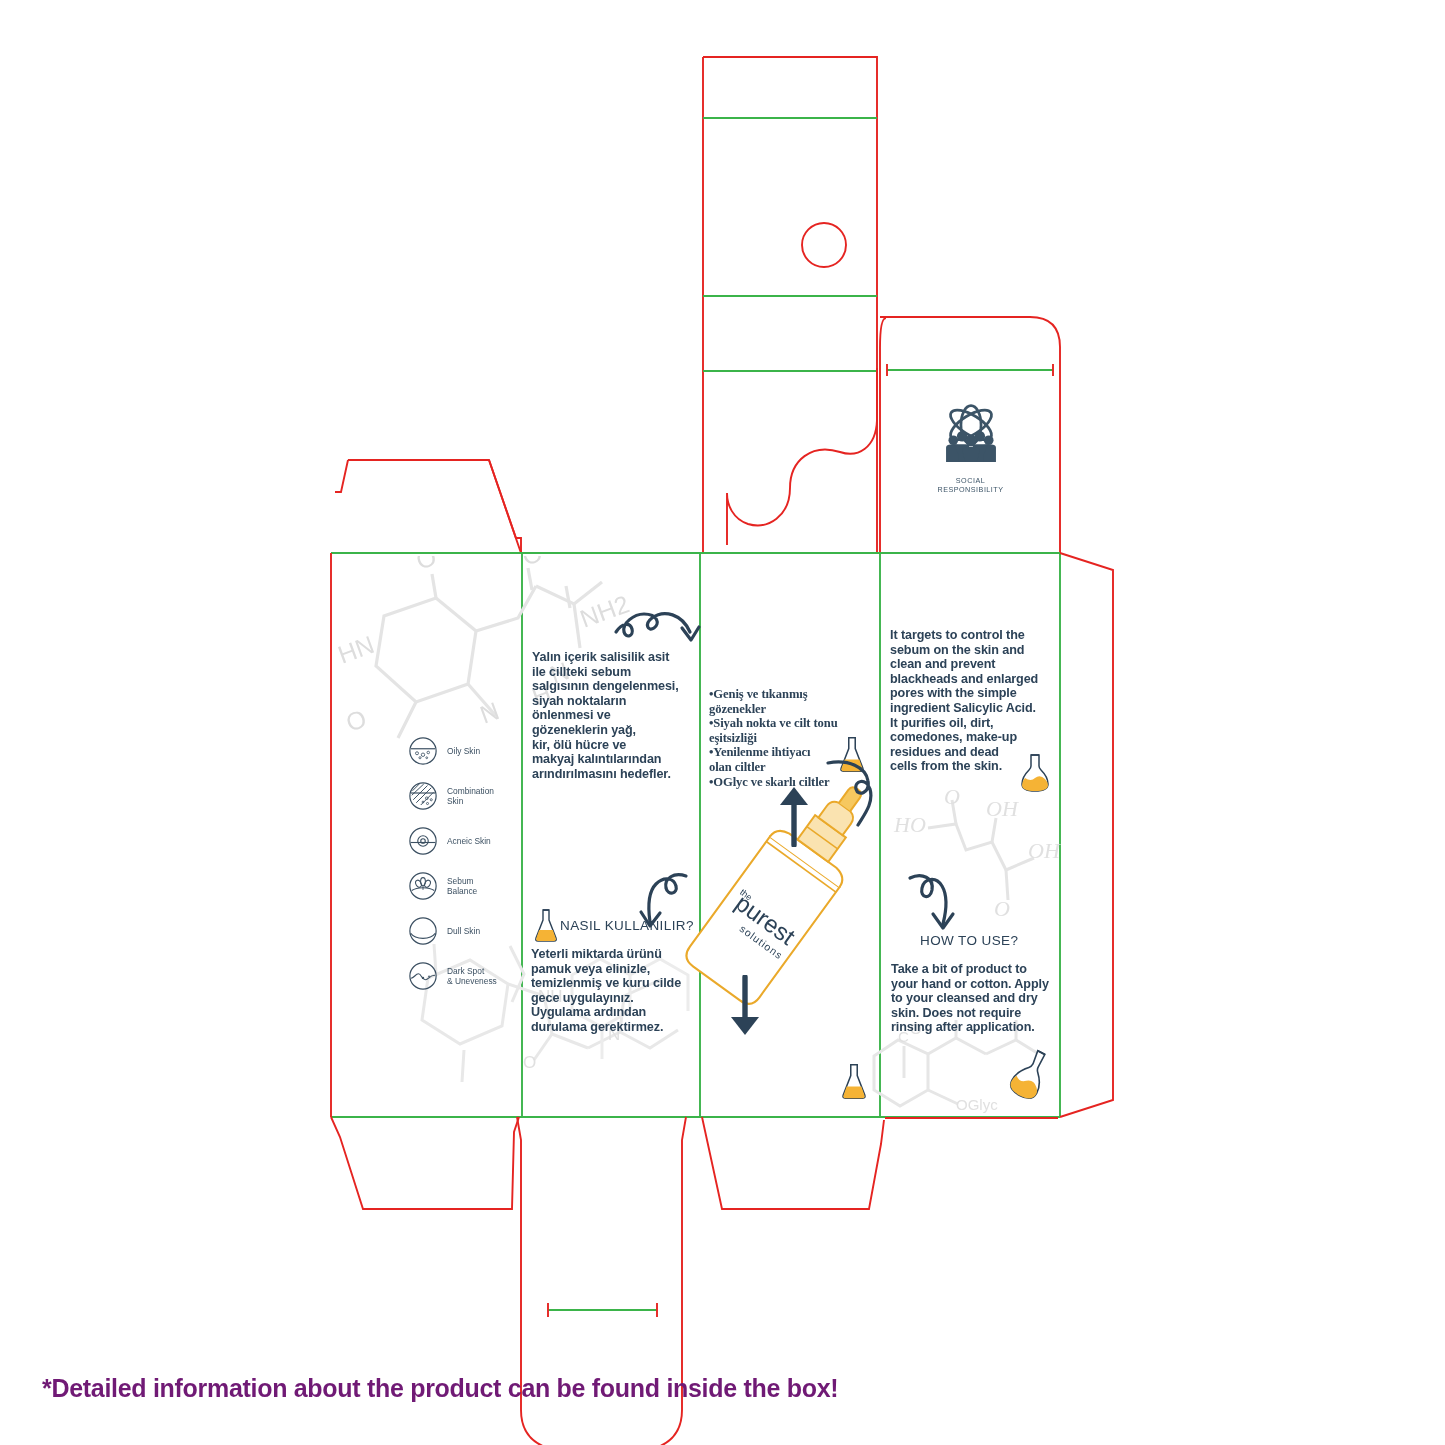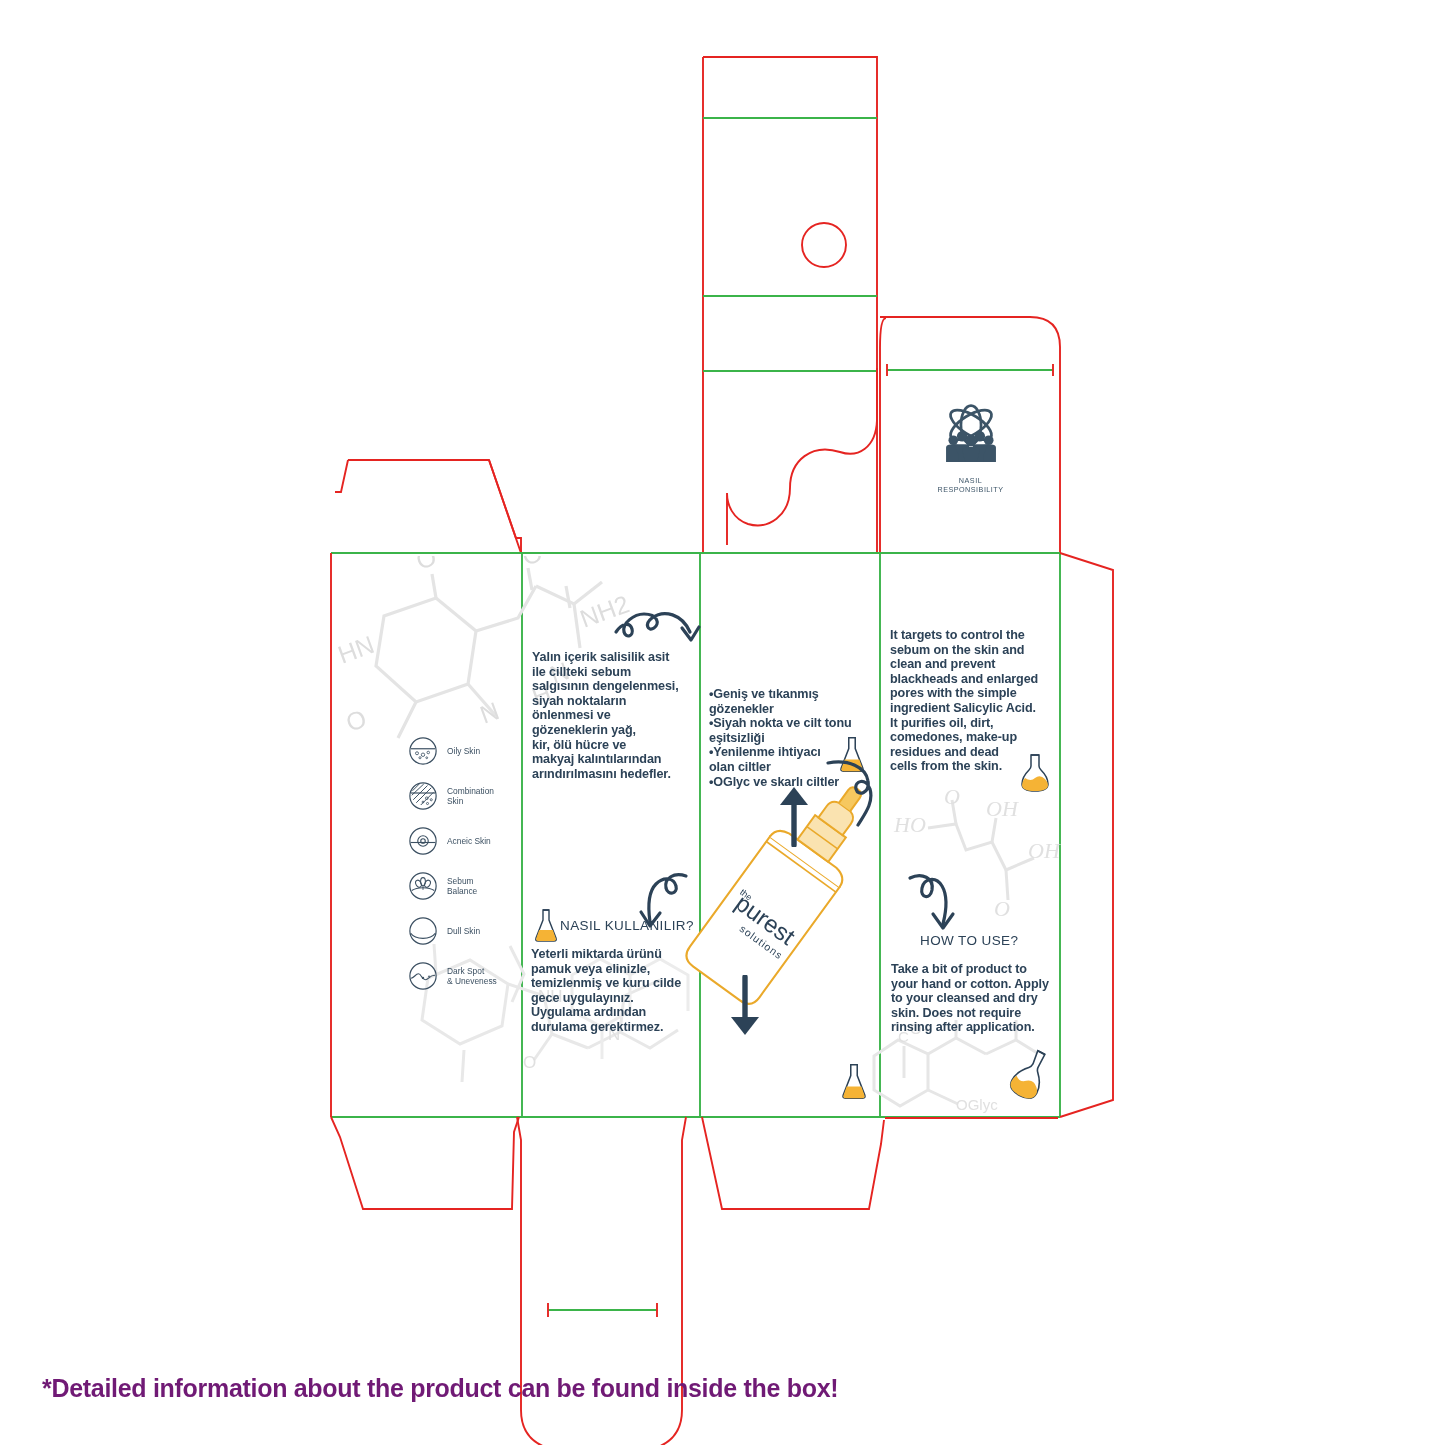--- a/index.html
+++ b/index.html
@@ -38,20 +38,21 @@
     font-size: 13.5px;
     font-weight: normal;
     letter-spacing: 0.4px;
     color: #2c4257;
   }
   .bullets {
     font-size: 12.6px;
     line-height: 14.6px;
     font-weight: bold;
     color: #2c4257;
+    font-family: Liberation Serif, serif;
   }
   .bullets div { white-space: pre-line; }
 
   
   #icon-legend {
     position: absolute;
     left: 408px; top: 728px;
     width: 130px;
   }
   .legend-row {
@@ -484,19 +485,19 @@
         <circle cx="72" cy="45" r="6"></circle>
         <path d="M63,54 Q63,50 72,50 Q81,50 81,54 L81,72 L63,72 Z"></path>
         <circle cx="39" cy="40" r="6.5"></circle>
         <path d="M29,50 L49,50 L44,62 L44,72 L34,72 L34,62 Z"></path>
         <circle cx="61" cy="40" r="6.5"></circle>
         <path d="M51,50 L71,50 L66,62 L66,72 L56,72 L56,62 Z"></path>
         <circle cx="50" cy="46" r="6.5"></circle>
         <path d="M39,58 Q39,53 50,53 Q61,53 61,58 L57,72 L43,72 Z"></path>
       </g>
     </svg>
-    <div class="sm-caption">NASIL
+    <div class="sm-caption">SOCIAL
 RESPONSIBILITY</div>
   </div>
 
   <div id="footer-note">*Detailed information about the product can be found inside the box!</div>
 
 </div>
 
 </body></html>

